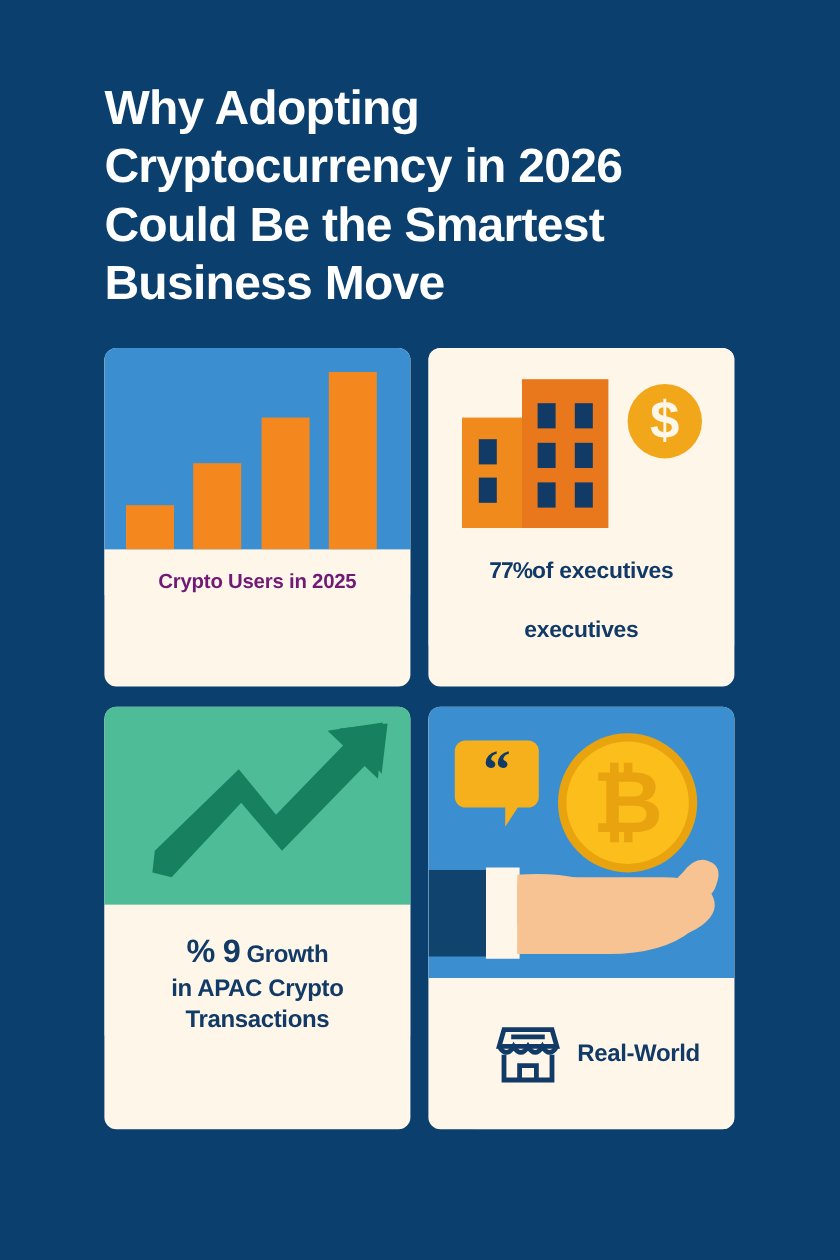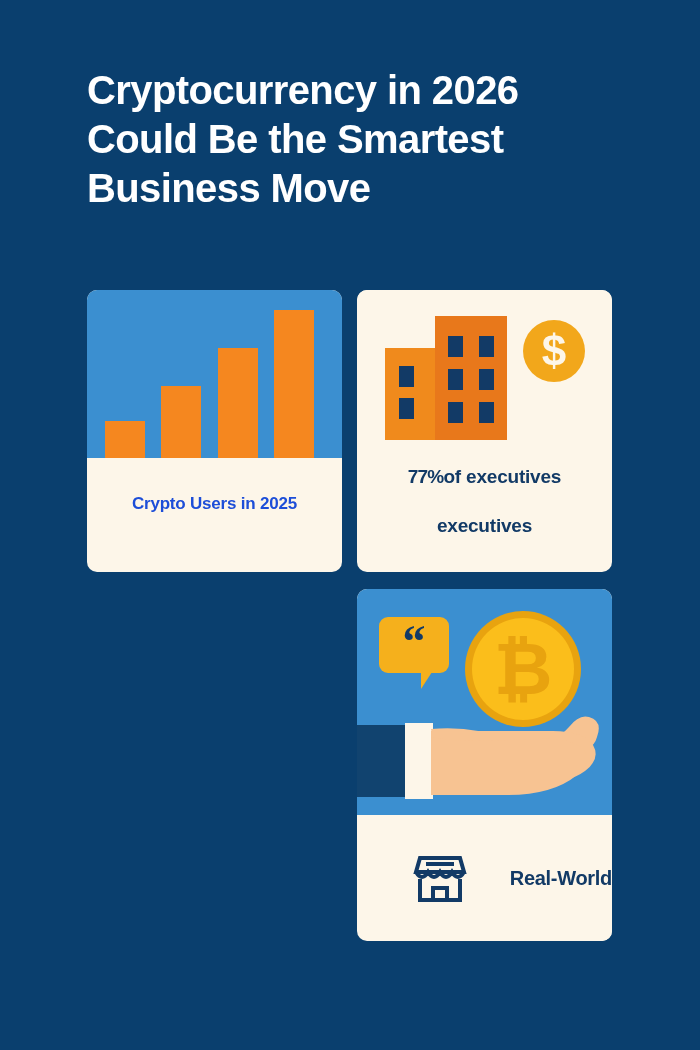--- a/index.html
+++ b/index.html
@@ -55,21 +55,21 @@
     bottom:0;
     background:#f5871f;
   }
   #card-1 .caption { padding-top:16px; }
   .big-number {
     font-size:35px; font-weight:bold; letter-spacing:-0.5px;
     line-height:1.06; color:#123a66;
   }
   .sub-line {
     font-size:17px; font-weight:bold; letter-spacing:-0.2px;
-    line-height:1.3; color:#1d4ed8; margin-top:19px;
+    line-height:1.3; color:#701a75; margin-top:0;
   }
 
   
   #card-2 .visual { height:175px; background:#fdf6e9; }
   #card-2 .caption { padding:0 10px; }
   .stat-block { font-size:19px; font-weight:bold; line-height:1.28; color:#123a66; letter-spacing:-0.2px; }
   .stat-block .pct { font-size:19px; font-weight:bold; letter-spacing:-0.8px; }
 
   .bldg-small {
     position:absolute; left:28px; top:58px;
@@ -95,21 +95,21 @@
   
   #card-3 .visual { height:165px; background:#4ebc96; }
   #card-3 .caption { padding-top:22px; padding-left:8px; padding-right:8px; }
   .growth-line { font-size:20px; font-weight:bold; color:#123a66; line-height:1.3; letter-spacing:-0.3px; }
   .growth-line .accent { font-size:27px; letter-spacing:-0.6px; }
 
   
   #card-4 .visual { height:226px; background:#3b8fd0; }
   #card-4 .caption {
     height:126px;
-    display:flex; align-items:center; justify-content:space-between; gap:13px;
+    display:flex; align-items:center; justify-content:flex-start; gap:13px;
     padding-left:16px;
     margin-left:39px;
   }
   .case-text { text-align:left; font-size:20px; font-weight:bold; line-height:1.32; color:#123a66; letter-spacing:-0.3px; }
 
   .bubble {
     position:absolute; left:22px; top:28px;
     width:70px; height:56px; border-radius:9px;
     background:#f5b01c;
   }
@@ -141,20 +141,21 @@
     color:#e8a30f; font-size:72px; font-weight:bold; line-height:1;
     font-family:"Liberation Sans", sans-serif;
   }
 </style>
 </head>
 <body>
 
 <div class="page">
 
   <h1 class="title">
+    <span class="tline">Why Adopting</span>
     <span class="tline">Cryptocurrency in 2026</span>
     <span class="tline">Could Be the Smartest</span>
     <span class="tline">Business Move</span>
   </h1>
 
   <div class="card" id="card-1">
     <div class="visual">
       <div class="bar" style="left:18px;  width:40px; height:37px;"></div>
       <div class="bar" style="left:74px;  width:40px; height:72px;"></div>
       <div class="bar" style="left:131px; width:40px; height:110px;"></div>
@@ -185,20 +186,35 @@
     </div>
     <div class="caption">
       <div class="stat-block">
         <span class="pct">77%</span><span>of executives</span><br>
         <br>
         <span>executives</span>
       </div>
     </div>
   </div>
 
+  <div class="card" id="card-3">
+    <div class="visual">
+      <svg width="255" height="165" viewBox="0 0 255 165">
+        <path d="M40 138 L42 120 L112 52 L143 90 L203 28 L196 18 L236 14 L231 56 L222 44 L148 120 L114 80 L56 142 Z" fill="#16805f"></path>
+        <path d="M232 13 L228 60 L186 20 Z" fill="#16805f"></path>
+      </svg>
+    </div>
+    <div class="caption">
+      <div class="growth-line">
+        <span class="accent">% 9</span><span> Growth</span>
+      </div>
+      <div class="growth-line">in APAC Crypto</div>
+      <div class="growth-line">Transactions</div>
+    </div>
+  </div>
 
   <div class="card" id="card-4">
     <div class="visual">
 
       <svg width="255" height="226" viewBox="0 0 255 226" style="position:absolute; left:0; top:0;">
         <path d="M0 136 L70 136 L70 208 L0 208 Z" fill="#11436f"></path>
         <path d="M48 134 L76 134 L76 210 L48 210 Z" fill="#fdf6e9"></path>
         <path d="M74 140 Q120 136 160 154 Q182 163 196 163 L214 163
                  Q236 163 240 148 Q246 132 232 128 Q222 125 212 138
                  Q196 156 170 158 L120 158

